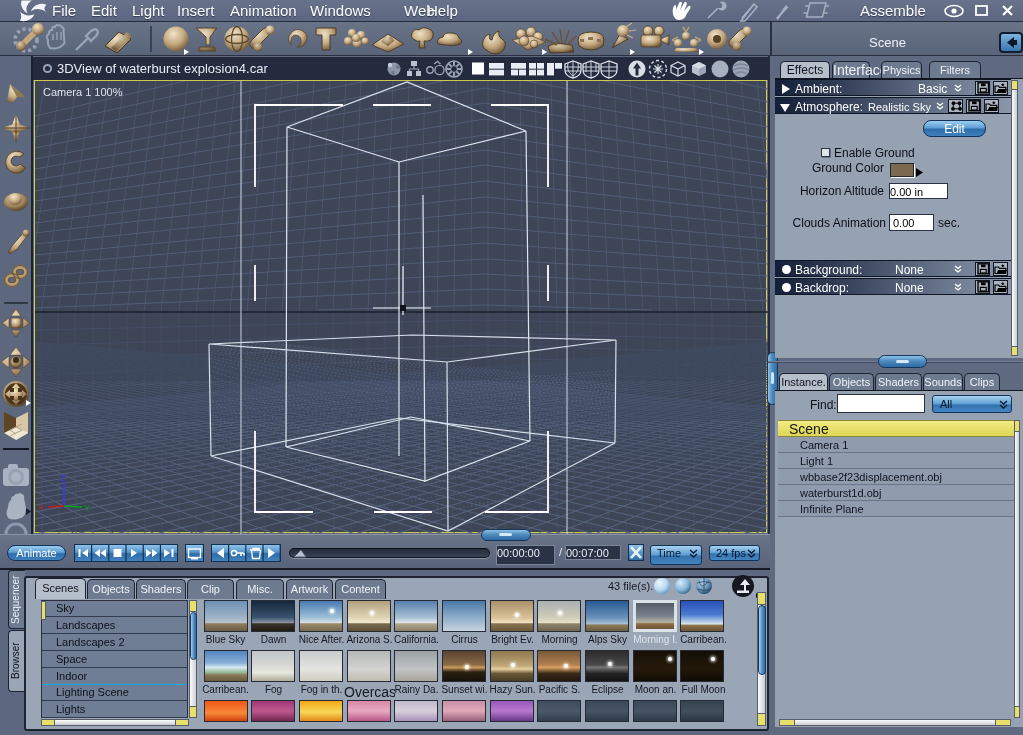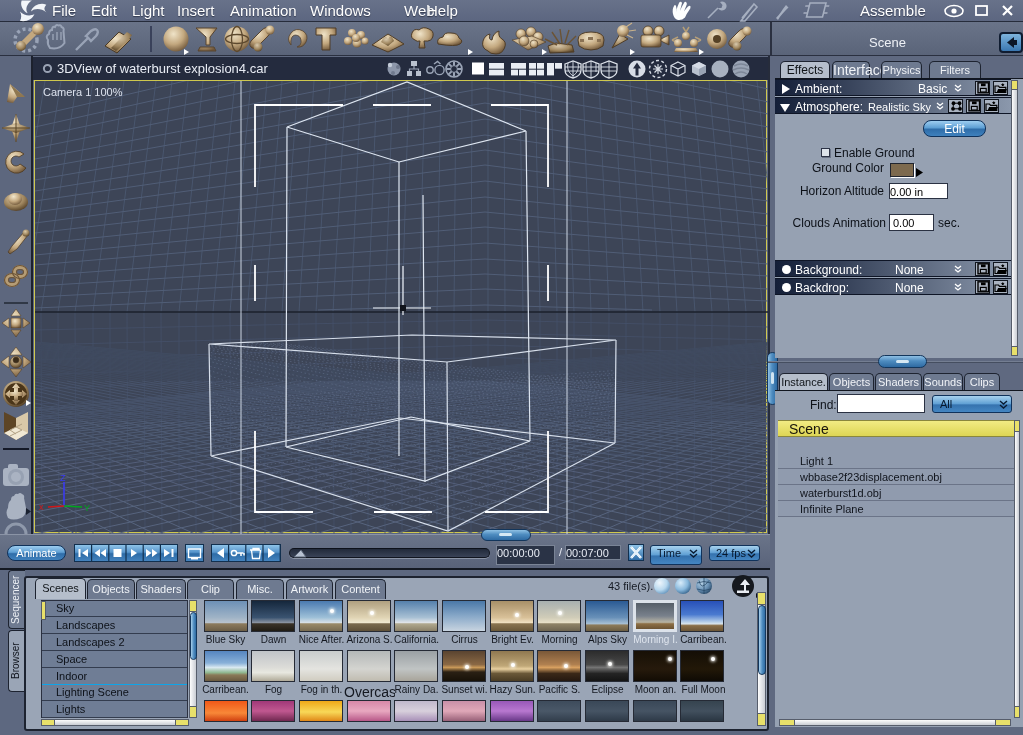--- a/index.html
+++ b/index.html
@@ -1121,20 +1121,23 @@
   <span class="abs" style="left:7px;top:2px">All</span>
   <span class="abs" style="right:3px;top:4px;font-size:10px"><svg width="9" height="10" viewBox="0 0 9 10">
         <path d="M1 1 L4.5 4 L8 1 M1 5 L4.5 8 L8 5" fill="none" stroke="#0a1c33" stroke-width="1.4"></path>
       </svg></span>
 </div>
 
 <div class="abs" style="left:778px;top:420px;width:236px;height:17px;background:linear-gradient(#f2ec83,#ddd554);border-top:1px solid #8a873c;border-bottom:1px solid #8a873c">
   <span class="abs" style="left:11px;top:0px;font-size:14px;color:#16130a">Scene</span>
 </div>
 <div class="abs" style="left:778px;top:437px;width:236px;height:80px;background:#909bae">
+  <div style="position:absolute;left:0;top:0;width:100%;height:16px;border-bottom:1px solid #6b7488">
+      <span style="position:absolute;left:22px;top:2px;font-size:11px;color:#10141c">Camera 1</span>
+    </div>
   <div style="position:absolute;left:0;top:16px;width:100%;height:16px;border-bottom:1px solid #6b7488">
       <span style="position:absolute;left:22px;top:2px;font-size:11px;color:#10141c">Light 1</span>
     </div>
   <div style="position:absolute;left:0;top:32px;width:100%;height:16px;border-bottom:1px solid #6b7488">
       <span style="position:absolute;left:22px;top:2px;font-size:11px;color:#10141c">wbbase2f23displacement.obj</span>
     </div>
   <div style="position:absolute;left:0;top:48px;width:100%;height:16px;border-bottom:1px solid #6b7488">
       <span style="position:absolute;left:22px;top:2px;font-size:11px;color:#10141c">waterburst1d.obj</span>
     </div>
   <div style="position:absolute;left:0;top:64px;width:100%;height:16px;border-bottom:1px solid #6b7488">

